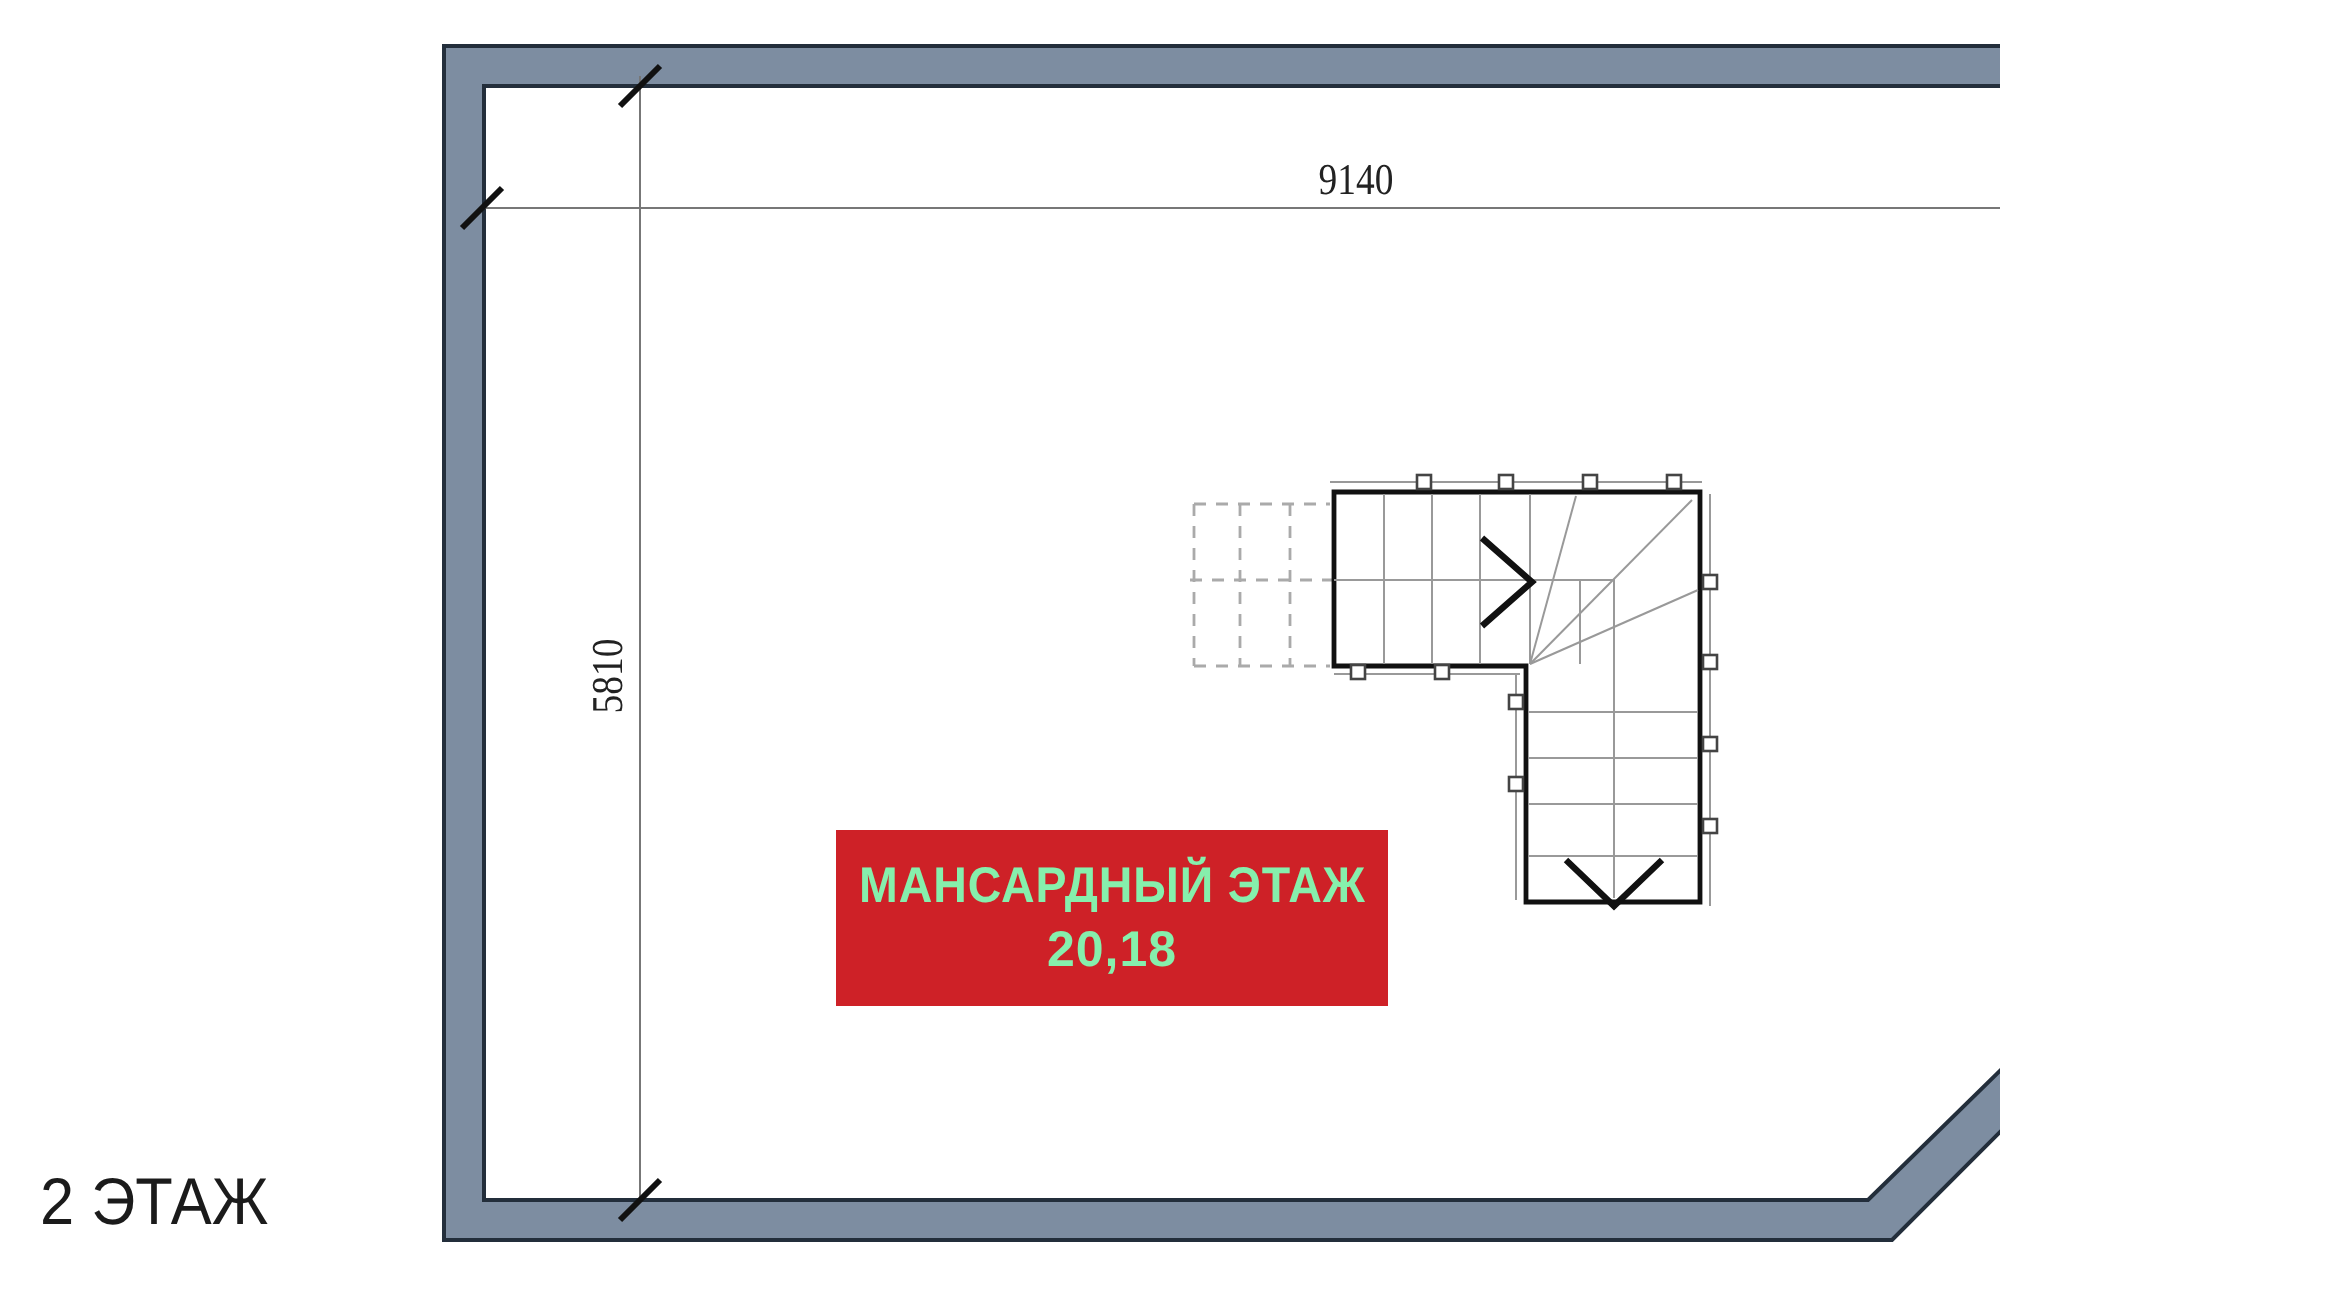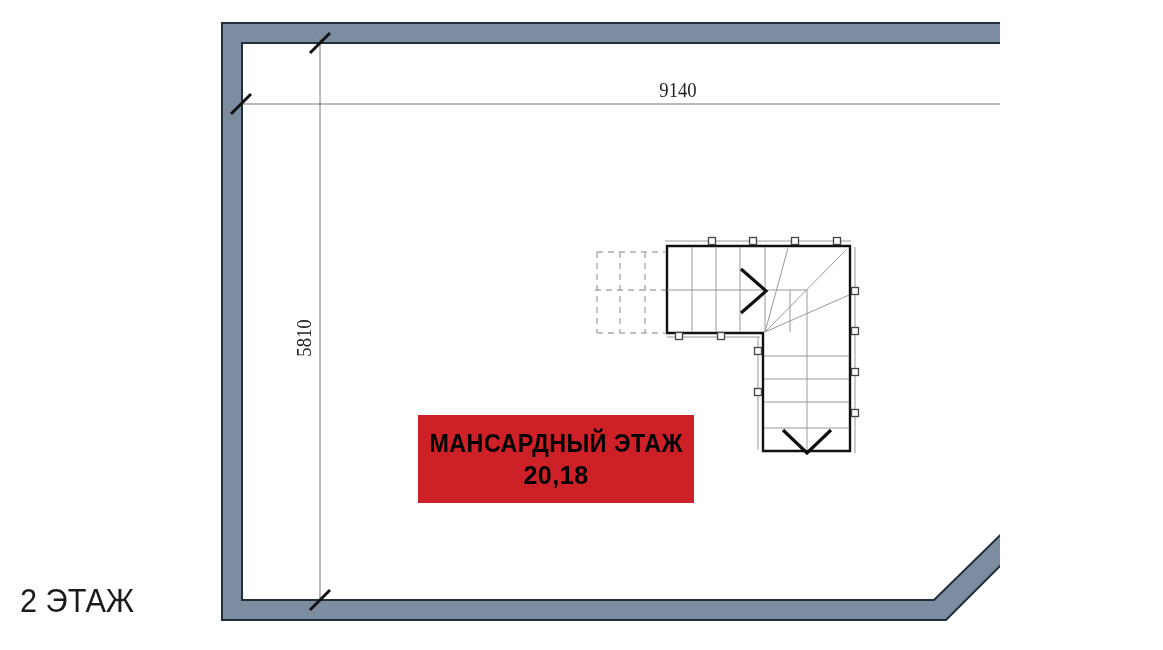--- a/index.html
+++ b/index.html
@@ -20,21 +20,21 @@
     transform:scaleX(0.85);
     transform-origin:center;
     white-space:nowrap;
   }
   .dim-label.vertical{
     transform:rotate(-90deg) scaleX(0.85);
   }
   .area-badge{
     left:418px;top:415px;width:276px;height:88px;
     background:#ce2127;
-    color:#000000;
+    color:#86efac;
     display:flex;flex-direction:column;
     align-items:center;justify-content:center;
     gap:3px;
   }
   .area-badge .badge-title{
     font-size:25px;font-weight:bold;
     white-space:nowrap;
     transform:scaleX(0.93);
     letter-spacing:0.5px;
   }

